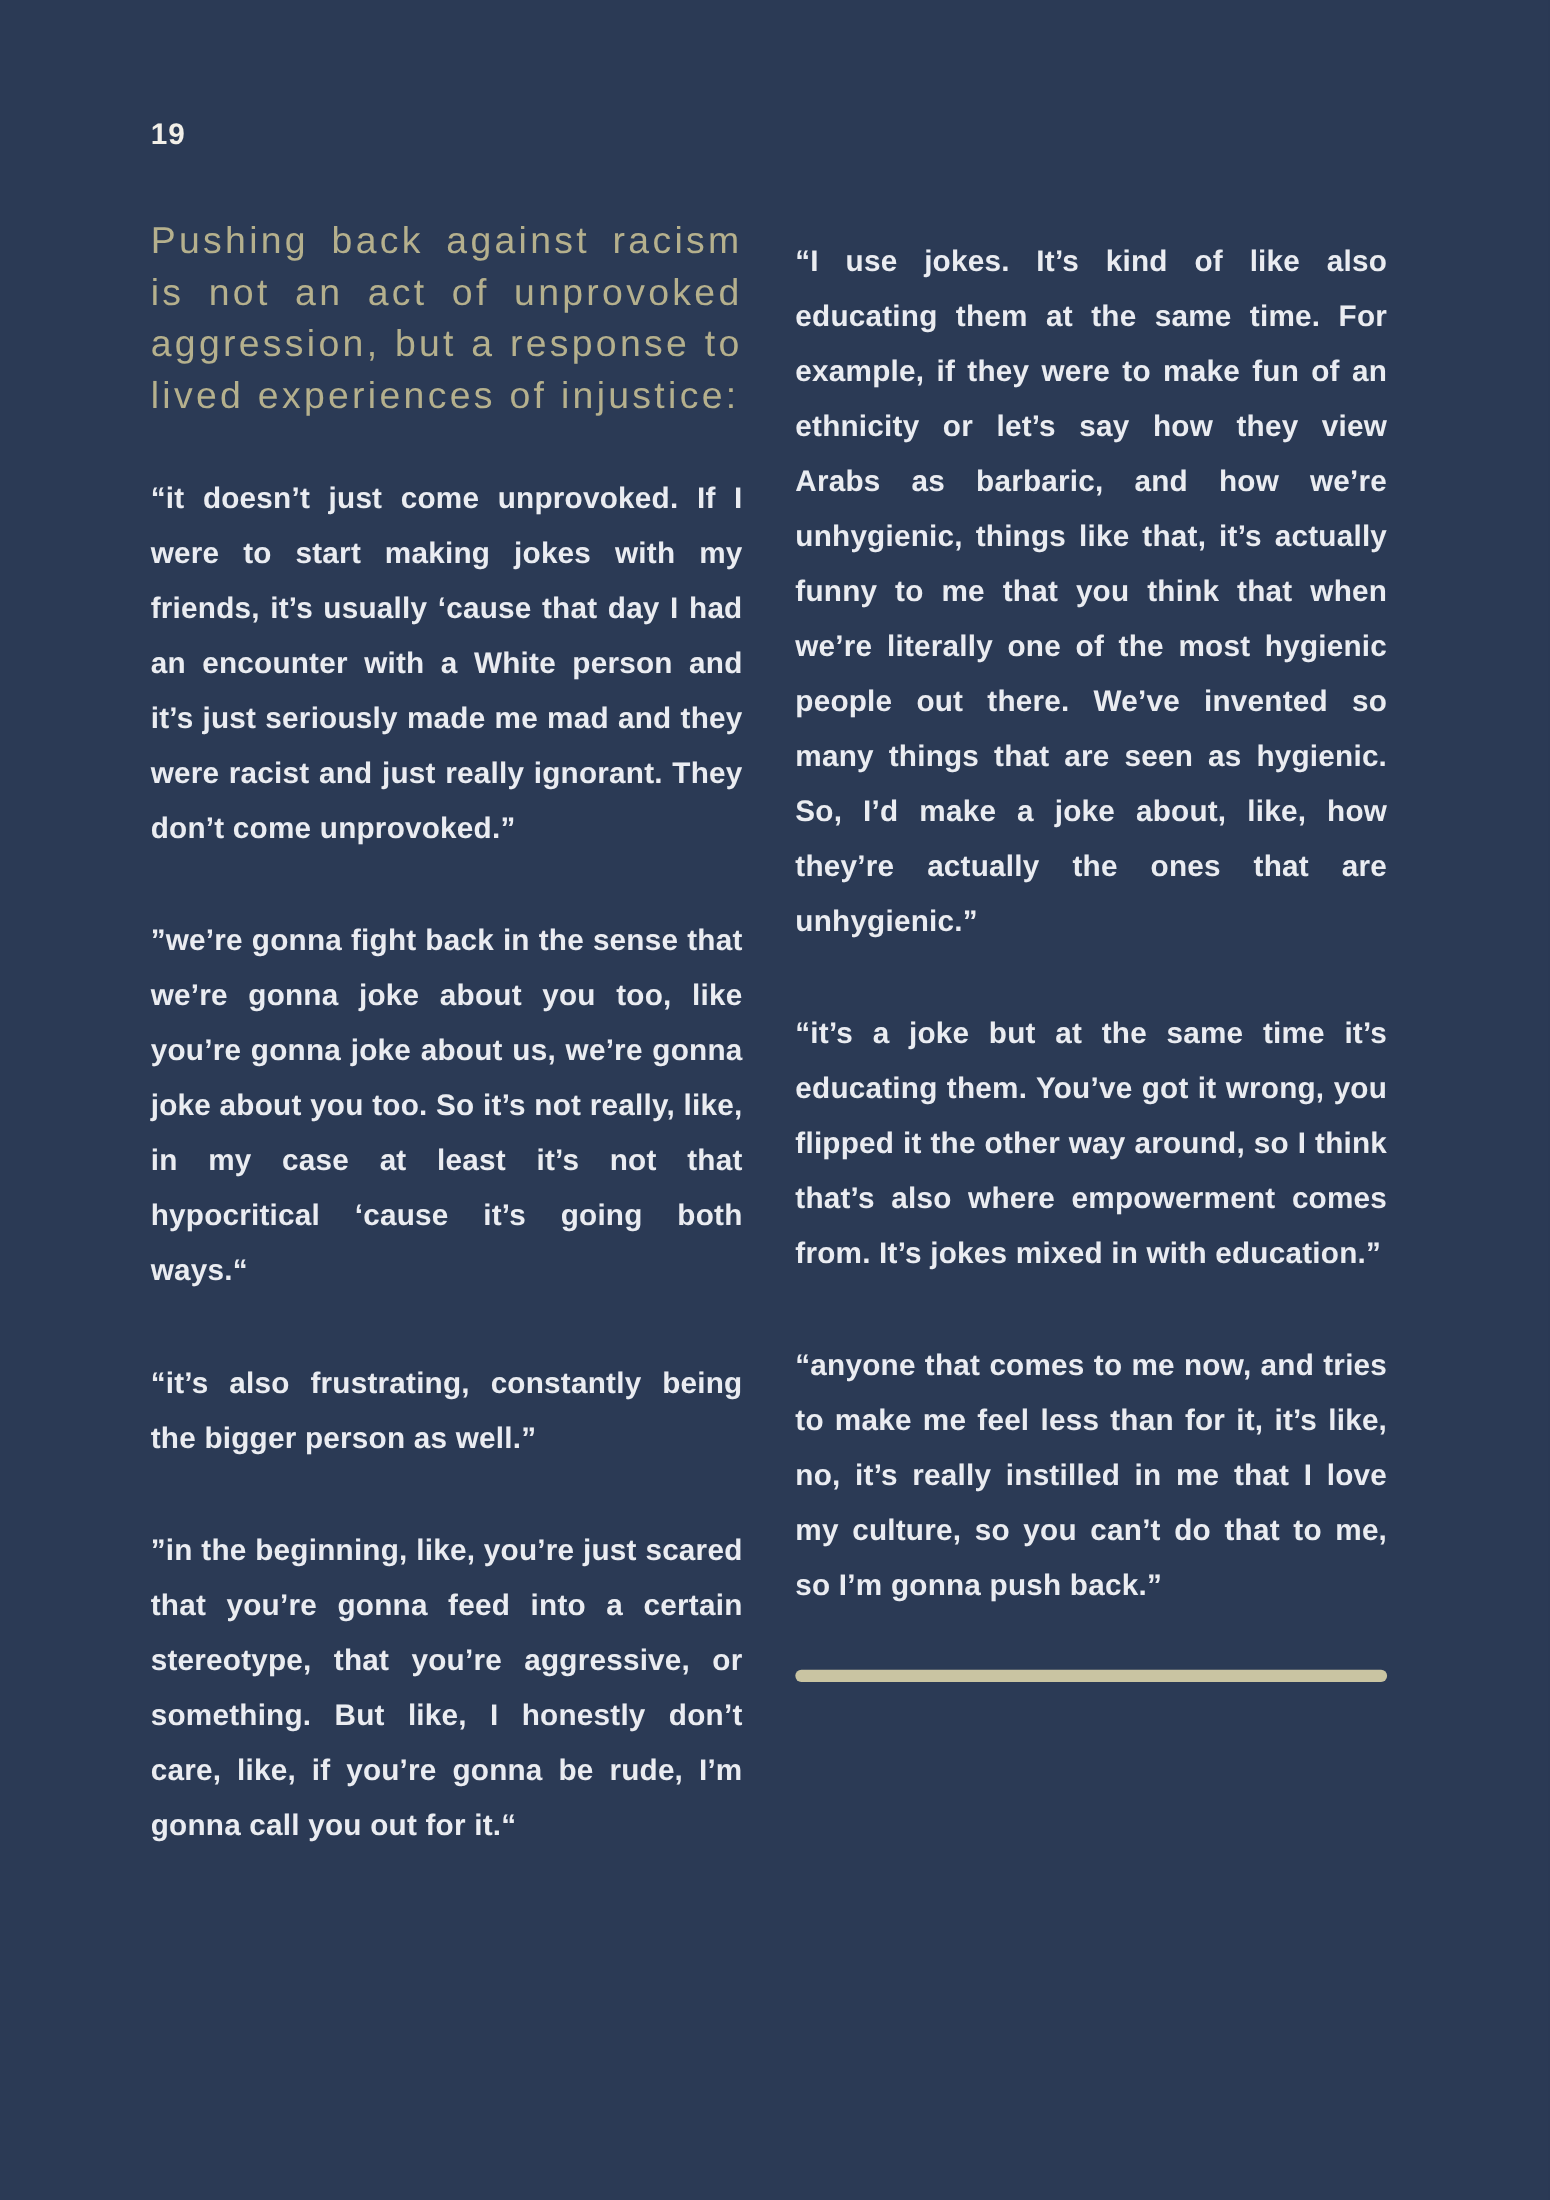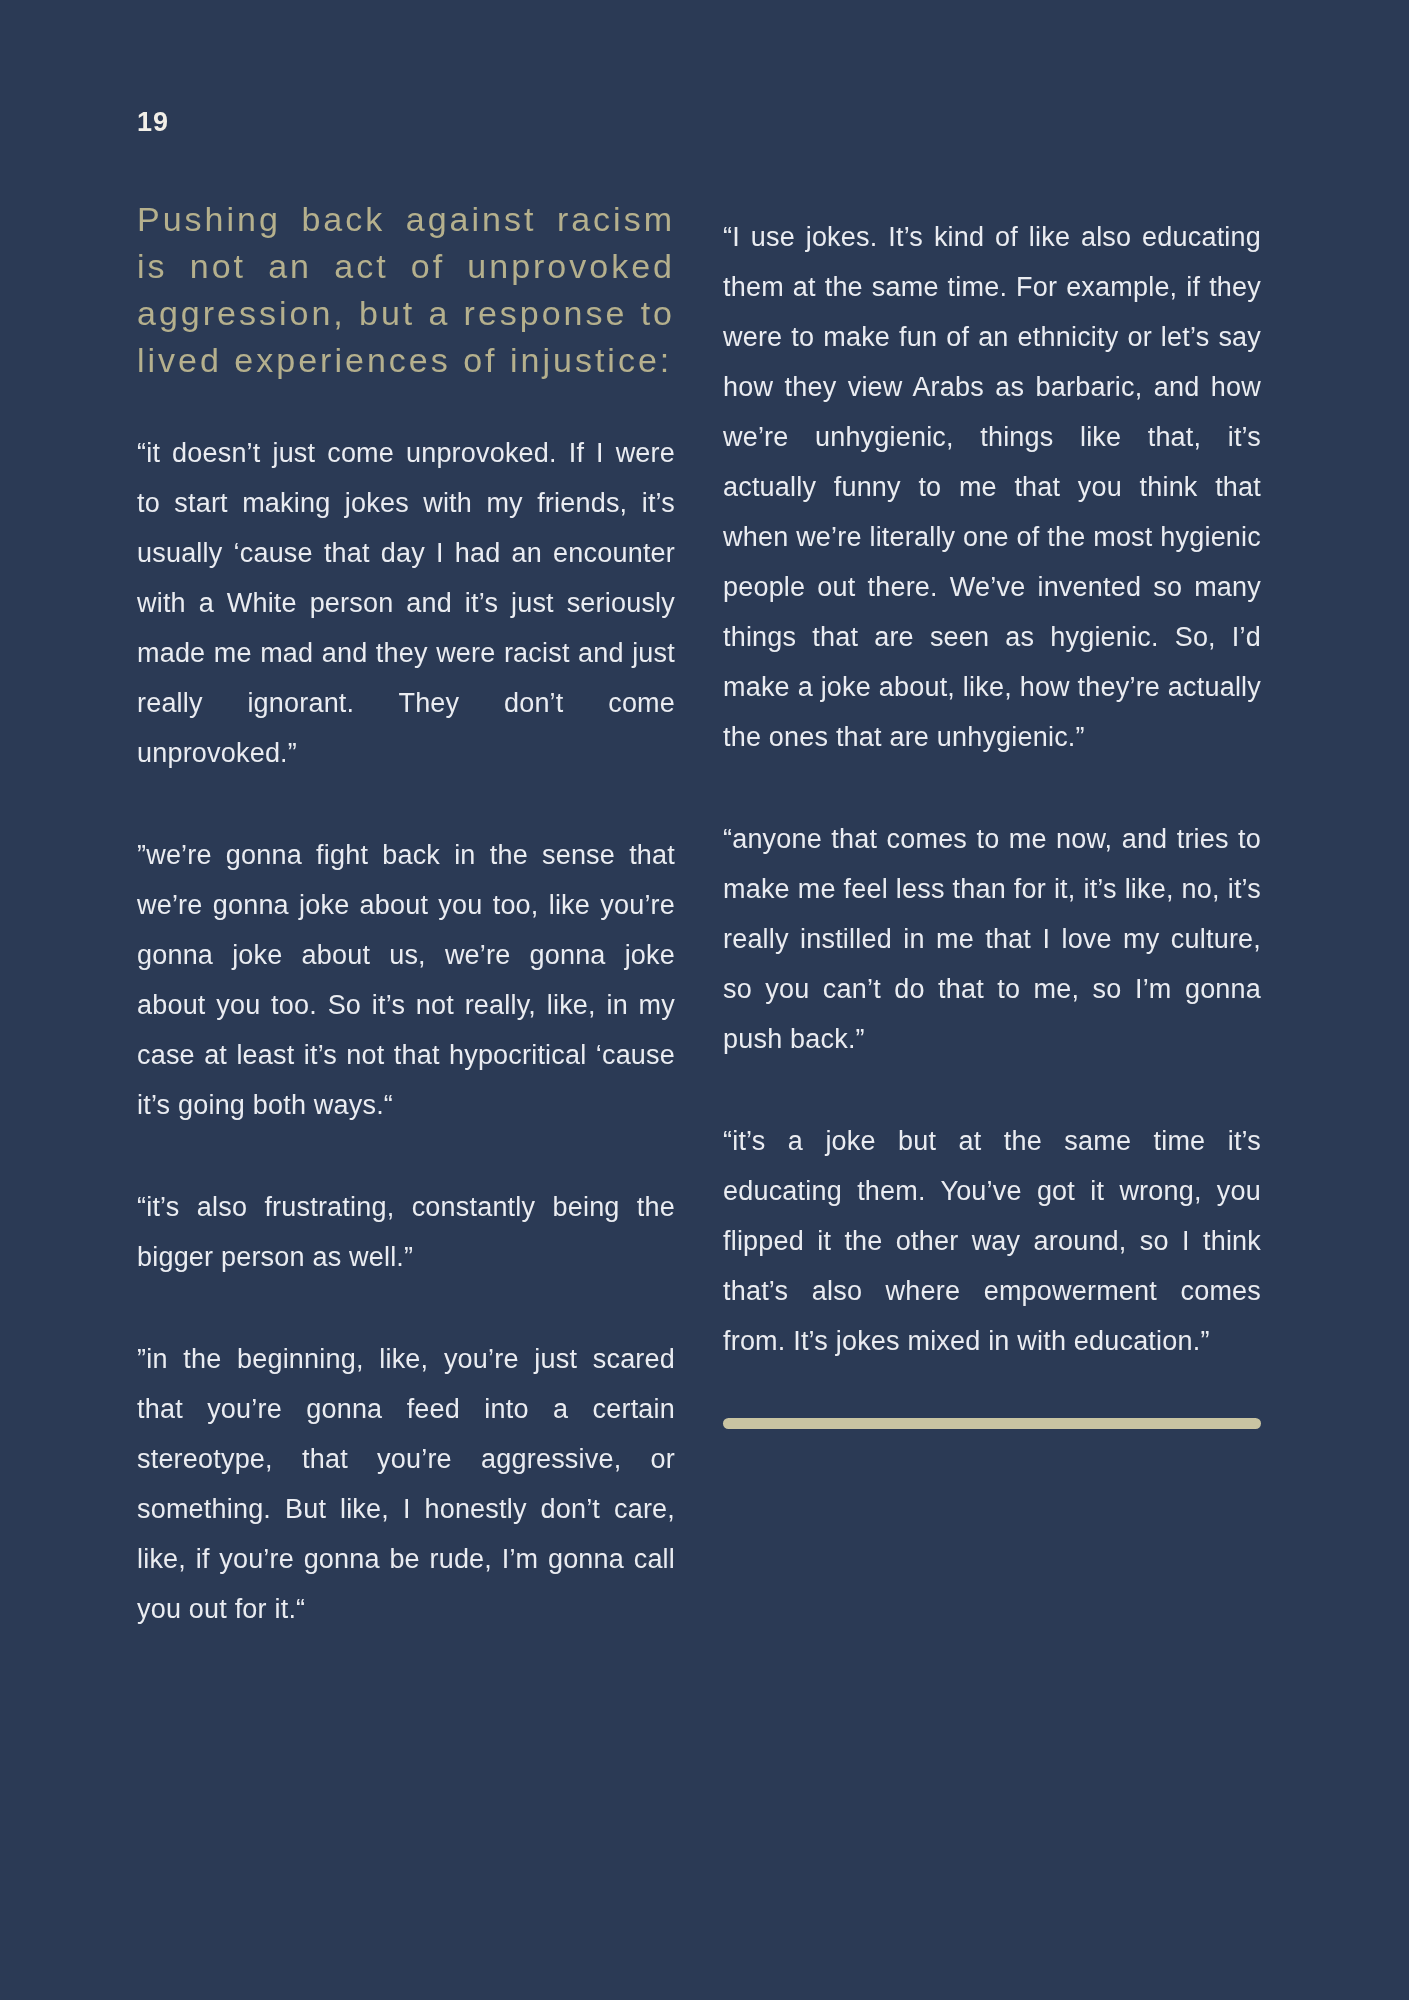--- a/index.html
+++ b/index.html
@@ -41,21 +41,21 @@
     font-size: 34px;
     font-weight: 400;
     line-height: 47px;
     letter-spacing: 3px;
     text-align: justify;
     margin: 0 0 44px 0;
   }
   p.quote {
     color: #eaecf1;
     font-size: 27px;
-    font-weight: 400;
+    font-weight: 700;
     line-height: 50px;
     letter-spacing: 0.2px;
     text-align: justify;
     margin: 0 0 52px 0;
   }
   .right-col {
     padding-top: 16px;
   }
   .divider {
     height: 11px;
@@ -82,21 +82,21 @@
       <p class="quote">”we’re gonna fight back in the sense that we’re gonna joke about you too, like you’re gonna joke about us, we’re gonna joke about you too. So it’s not really, like, in my case at least it’s not that hypocritical ‘cause it’s going both ways.“</p>
 
       <p class="quote">“it’s also frustrating, constantly being the bigger person as well.”</p>
 
       <p class="quote">”in the beginning, like, you’re just scared that you’re gonna feed into a certain stereotype, that you’re aggressive, or something. But like, I honestly don’t care, like, if you’re gonna be rude, I’m gonna call you out for it.“</p>
     </div>
 
     <div class="col right-col">
       <p class="quote">“I use jokes. It’s kind of like also educating them at the same time. For example, if they were to make fun of an ethnicity or let’s say how they view Arabs as barbaric, and how we’re unhygienic, things like that, it’s actually funny to me that you think that when we’re literally one of the most hygienic people out there. We’ve invented so many things that are seen as hygienic. So, I’d make a joke about, like, how they’re actually the ones that are unhygienic.”</p>
 
+      <p class="quote">“it’s a joke but at the same time it’s educating them. You’ve got it wrong, you flipped it the other way around, so I think that’s also where empowerment comes from. It’s jokes mixed in with education.”</p>
+
       <p class="quote">“anyone that comes to me now, and tries to make me feel less than for it, it’s like, no, it’s really instilled in me that I love my culture, so you can’t do that to me, so I’m gonna push back.”</p>
-
-      <p class="quote">“it’s a joke but at the same time it’s educating them. You’ve got it wrong, you flipped it the other way around, so I think that’s also where empowerment comes from. It’s jokes mixed in with education.”</p>
 
       <div class="divider"></div>
     </div>
 
   </div>
 </div>
 
 </body></html>

